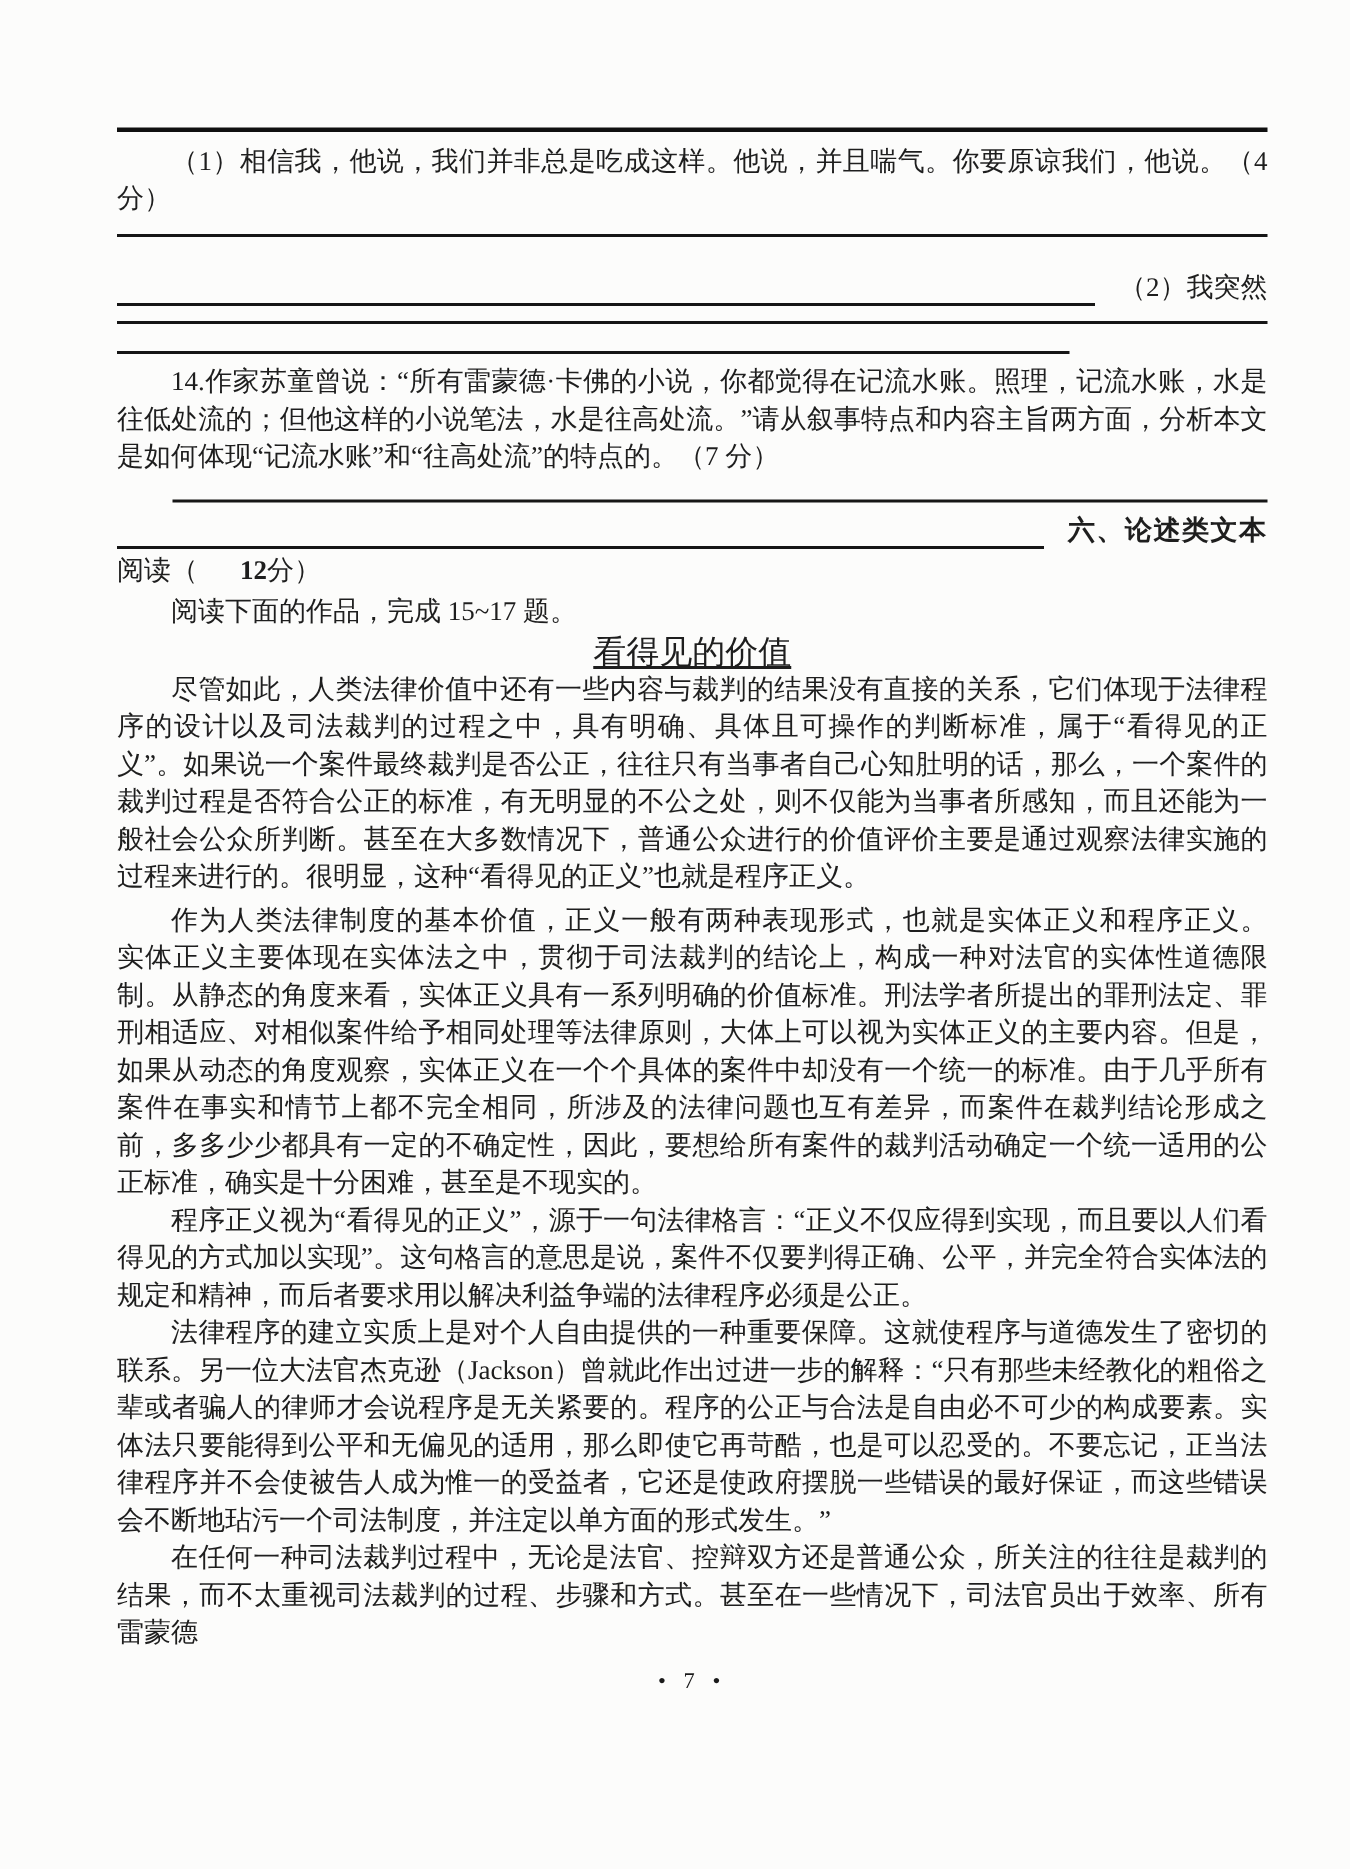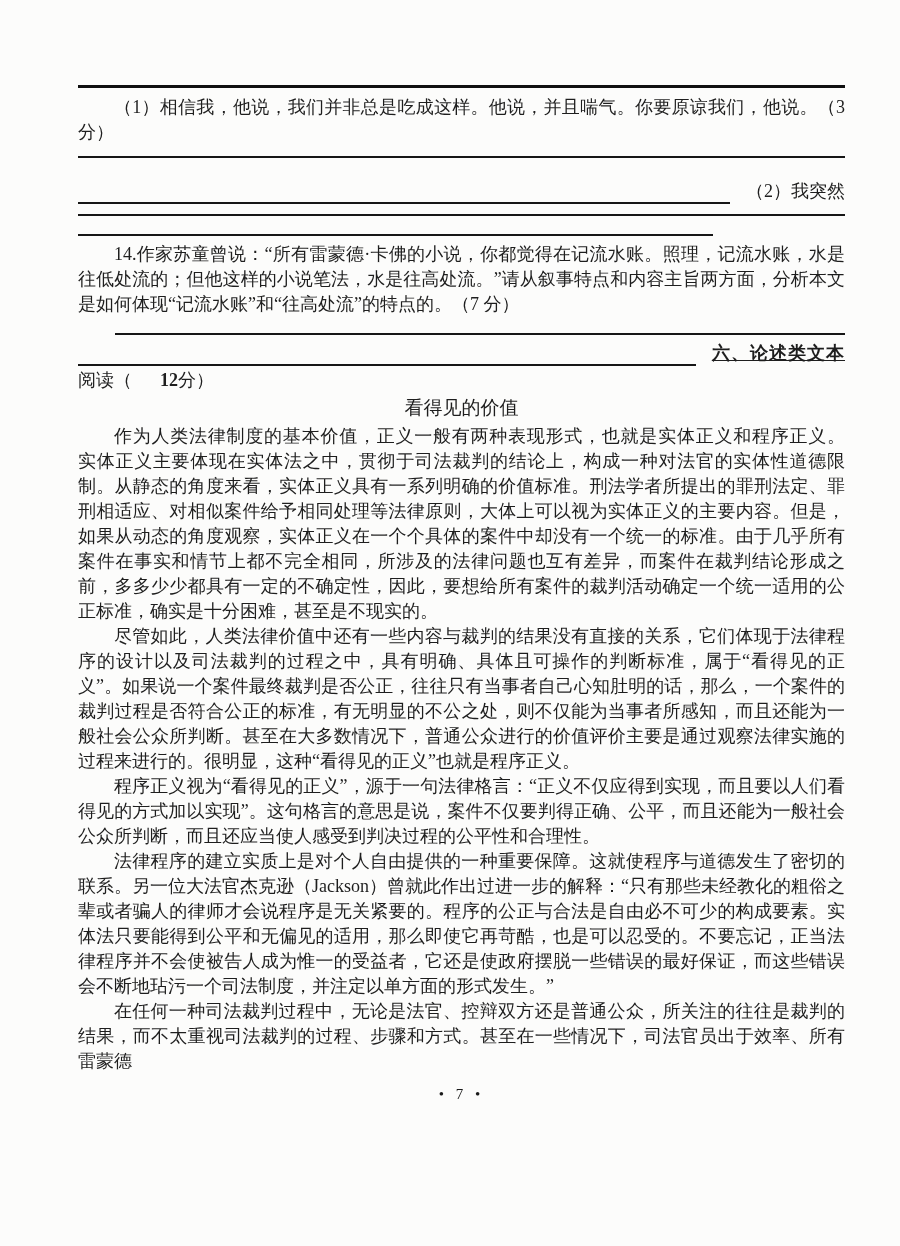--- a/index.html
+++ b/index.html
@@ -22,51 +22,52 @@
   .jt{text-align:justify;}
   .blank-row{display:flex;align-items:flex-end;margin-top:20px;height:26px;}
   .blank-row .blank{flex:1;border-bottom:2px solid #161616;height:24px;}
   .blank-row .tail{flex:0 0 auto;padding-left:16px;white-space:nowrap;}
   .mt7{margin-top:7px;}
   .mt11{margin-top:11px;}
   .mt6{margin-top:6px;}
   .mt10{margin-top:10px;}
   .mt18{margin-top:18px;}
   .mt16{margin-top:16px;}
-  .mt5{margin-top:5px;text-decoration:underline;}
+  .mt5{margin-top:5px;}
   .mt2{margin-top:2px;}
   .mt4{margin-top:4px;}
   .rule-partial{width:635px;}
   .rule-indent{margin-left:37px;}
   .section-tail{font-weight:bold;letter-spacing:1px;}
   .section-cont b{letter-spacing:0;margin-left:28px;}
   .article-title{
     margin:2px 0 0 0;
     text-align:center;
-    font-size:19px;
+    font-size:22px;
     font-weight:normal;
     line-height:25px;
+    text-decoration:underline;
   }
   .body-p{text-align:justify;text-indent:2em;}
   .page-number{
     margin-top:8px;
     text-align:center;
     font-size:15px;
     letter-spacing:4px;
     color:#1a1a1a;
   }
 </style>
 </head>
 <body>
 
 <div class="page">
 
   <div class="rule rule-thick"></div>
 
-  <p class="jt indent mt7">（1）相信我，他说，我们并非总是吃成这样。他说，并且喘气。你要原谅我们，他说。（3 分）</p>
+  <p class="jt indent mt7">（1）相信我，他说，我们并非总是吃成这样。他说，并且喘气。你要原谅我们，他说。（4 分）</p>
 
   <div class="rule mt11"></div>
 
   <div class="blank-row">
     <div class="blank"></div>
     <span class="tail">（2）我突然</span>
   </div>
 
 
   <div class="rule mt10"></div>
@@ -76,24 +77,25 @@
 
   <div class="rule rule-indent mt16"></div>
 
   <div class="blank-row mt5">
     <div class="blank"></div>
     <span class="tail section-tail">六、论述类文本</span>
   </div>
 
   <p class="section-cont mt2"><span>阅读（</span><b>12</b><span>分）</span></p>
 
+  <p class="jt indent mt2">阅读下面的作品，完成 15~17 题。</p>
 
   <h3 class="article-title">看得见的价值</h3>
 
+  <p class="body-p">尽管如此，人类法律价值中还有一些内容与裁判的结果没有直接的关系，它们体现于法律程序的设计以及司法裁判的过程之中，具有明确、具体且可操作的判断标准，属于“看得见的正义”。如果说一个案件最终裁判是否公正，往往只有当事者自己心知肚明的话，那么，一个案件的裁判过程是否符合公正的标准，有无明显的不公之处，则不仅能为当事者所感知，而且还能为一般社会公众所判断。甚至在大多数情况下，普通公众进行的价值评价主要是通过观察法律实施的过程来进行的。很明显，这种“看得见的正义”也就是程序正义。</p>
   <p class="body-p mt4">作为人类法律制度的基本价值，正义一般有两种表现形式，也就是实体正义和程序正义。　实体正义主要体现在实体法之中，贯彻于司法裁判的结论上，构成一种对法官的实体性道德限制。从静态的角度来看，实体正义具有一系列明确的价值标准。刑法学者所提出的罪刑法定、罪刑相适应、对相似案件给予相同处理等法律原则，大体上可以视为实体正义的主要内容。但是，如果从动态的角度观察，实体正义在一个个具体的案件中却没有一个统一的标准。由于几乎所有案件在事实和情节上都不完全相同，所涉及的法律问题也互有差异，而案件在裁判结论形成之前，多多少少都具有一定的不确定性，因此，要想给所有案件的裁判活动确定一个统一适用的公正标准，确实是十分困难，甚至是不现实的。</p>
-  <p class="body-p">尽管如此，人类法律价值中还有一些内容与裁判的结果没有直接的关系，它们体现于法律程序的设计以及司法裁判的过程之中，具有明确、具体且可操作的判断标准，属于“看得见的正义”。如果说一个案件最终裁判是否公正，往往只有当事者自己心知肚明的话，那么，一个案件的裁判过程是否符合公正的标准，有无明显的不公之处，则不仅能为当事者所感知，而且还能为一般社会公众所判断。甚至在大多数情况下，普通公众进行的价值评价主要是通过观察法律实施的过程来进行的。很明显，这种“看得见的正义”也就是程序正义。</p>
-  <p class="body-p">程序正义视为“看得见的正义”，源于一句法律格言：“正义不仅应得到实现，而且要以人们看得见的方式加以实现”。这句格言的意思是说，案件不仅要判得正确、公平，而且还能为一般社会公众所判断，而且还应当使人感受到判决过程的公平性和合理性。</p>
+  <p class="body-p">程序正义视为“看得见的正义”，源于一句法律格言：“正义不仅应得到实现，而且要以人们看得见的方式加以实现”。这句格言的意思是说，案件不仅要判得正确、公平，并完全符合实体法的规定和精神，而后者要求用以解决利益争端的法律程序必须是公正。</p>
   <p class="body-p">法律程序的建立实质上是对个人自由提供的一种重要保障。这就使程序与道德发生了密切的联系。另一位大法官杰克逊（Jackson）曾就此作出过进一步的解释：“只有那些未经教化的粗俗之辈或者骗人的律师才会说程序是无关紧要的。程序的公正与合法是自由必不可少的构成要素。实体法只要能得到公平和无偏见的适用，那么即使它再苛酷，也是可以忍受的。不要忘记，正当法律程序并不会使被告人成为惟一的受益者，它还是使政府摆脱一些错误的最好保证，而这些错误会不断地玷污一个司法制度，并注定以单方面的形式发生。”</p>
   <p class="body-p">在任何一种司法裁判过程中，无论是法官、控辩双方还是普通公众，所关注的往往是裁判的结果，而不太重视司法裁判的过程、步骤和方式。甚至在一些情况下，司法官员出于效率、所有雷蒙德</p>
 
   <div class="page-number">• 7 •</div>
 
 </div>
 
 </body></html>

